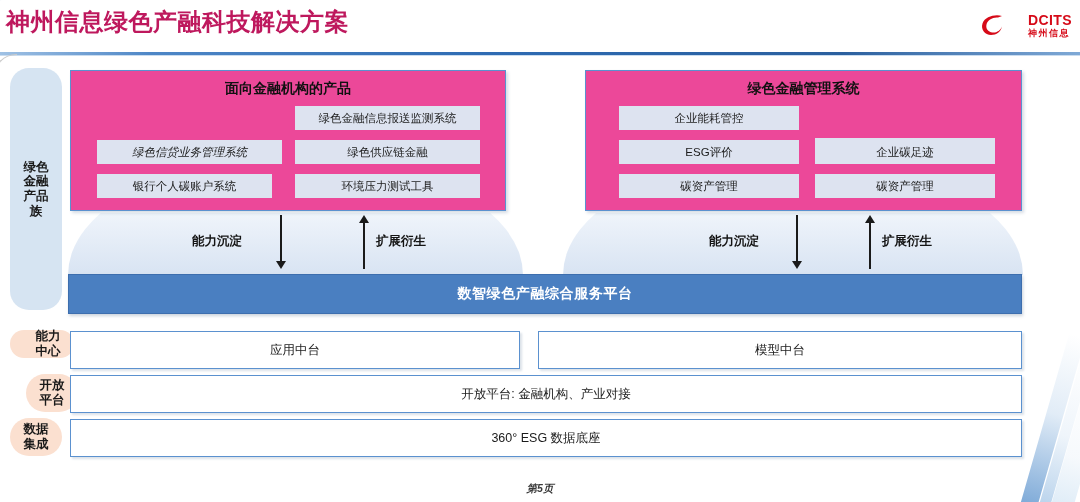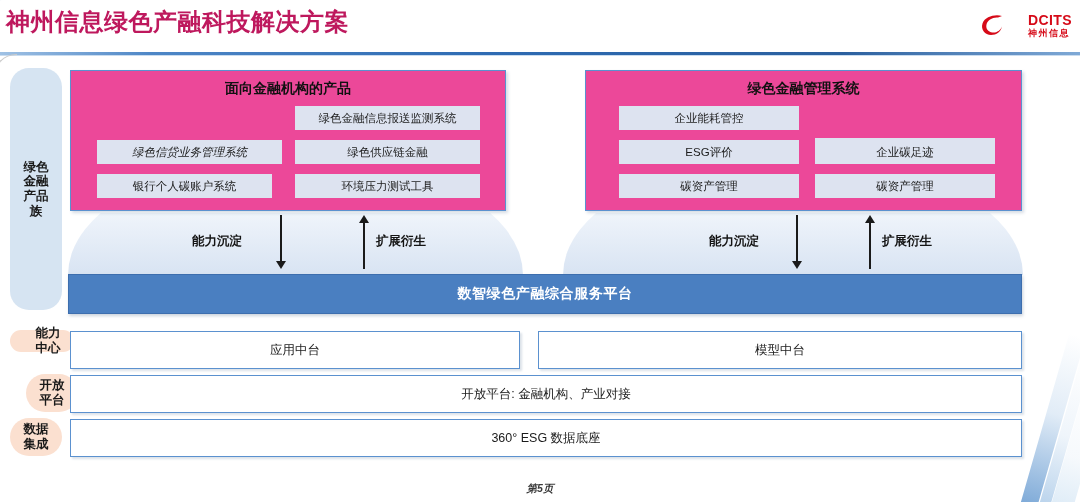--- a/index.html
+++ b/index.html
@@ -118,21 +118,21 @@
   </div>
 
   <div class="hill-wrap">
     <div class="hill hillA"></div>
     <div class="hill hillB"></div>
   </div>
 
   <div class="tag tag-blue" style="left:10px;top:68px;width:52px;height:242px;">
     <span>绿色<br>金融<br>产品<br>族</span>
   </div>
-  <div class="tag tag-peach" style="left:10px;top:330px;width:52px;height:22px;padding-left:12px;">
+  <div class="tag tag-peach" style="left:10px;top:330px;width:52px;height:28px;padding-left:12px;">
     <span>能力<br>中心</span>
   </div>
   <div class="tag tag-peach" style="left:10px;top:374px;width:52px;height:38px;margin-left:16px;">
     <span>开放<br>平台</span>
   </div>
   <div class="tag tag-peach" style="left:10px;top:418px;width:52px;height:38px;">
     <span>数据<br>集成</span>
   </div>
 
   <div class="panel" style="left:70px;top:70px;width:434px;height:139px;">

